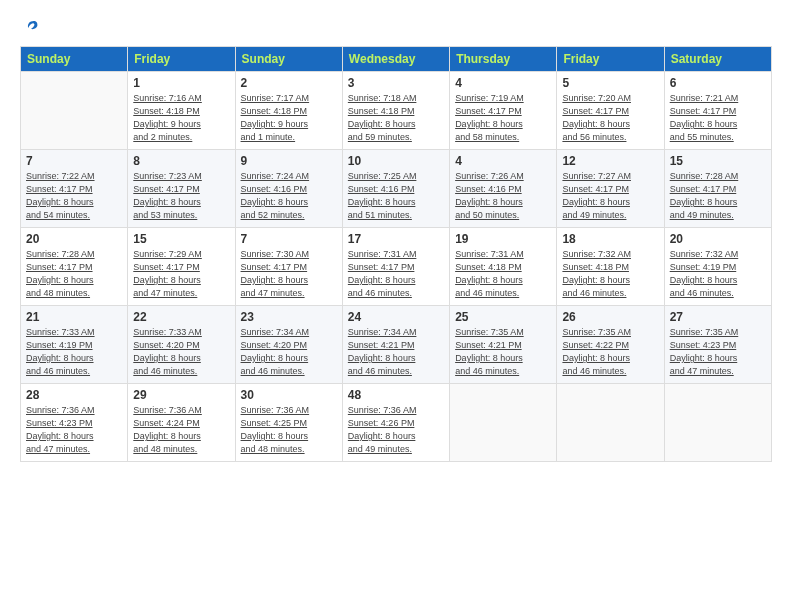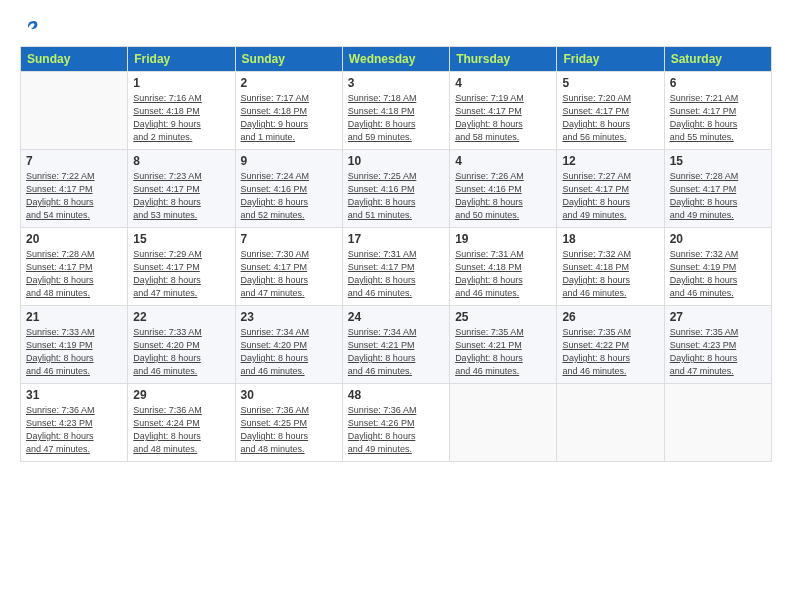--- a/index.html
+++ b/index.html
@@ -245,21 +245,21 @@
             <span class="day-number">26</span>
             <div class="day-info">Sunrise: 7:35 AM<br>Sunset: 4:22 PM<br>Daylight: 8 hours<br>and 46 minutes.</div>
           </td>
           <td>
             <span class="day-number">27</span>
             <div class="day-info">Sunrise: 7:35 AM<br>Sunset: 4:23 PM<br>Daylight: 8 hours<br>and 47 minutes.</div>
           </td>
         </tr>
         <tr>
           <td>
-            <span class="day-number">31</span>
+            <span class="day-number">28</span>
             <div class="day-info">Sunrise: 7:36 AM<br>Sunset: 4:23 PM<br>Daylight: 8 hours<br>and 47 minutes.</div>
           </td>
           <td>
             <span class="day-number">29</span>
             <div class="day-info">Sunrise: 7:36 AM<br>Sunset: 4:24 PM<br>Daylight: 8 hours<br>and 48 minutes.</div>
           </td>
           <td>
             <span class="day-number">30</span>
             <div class="day-info">Sunrise: 7:36 AM<br>Sunset: 4:25 PM<br>Daylight: 8 hours<br>and 48 minutes.</div>
           </td>

